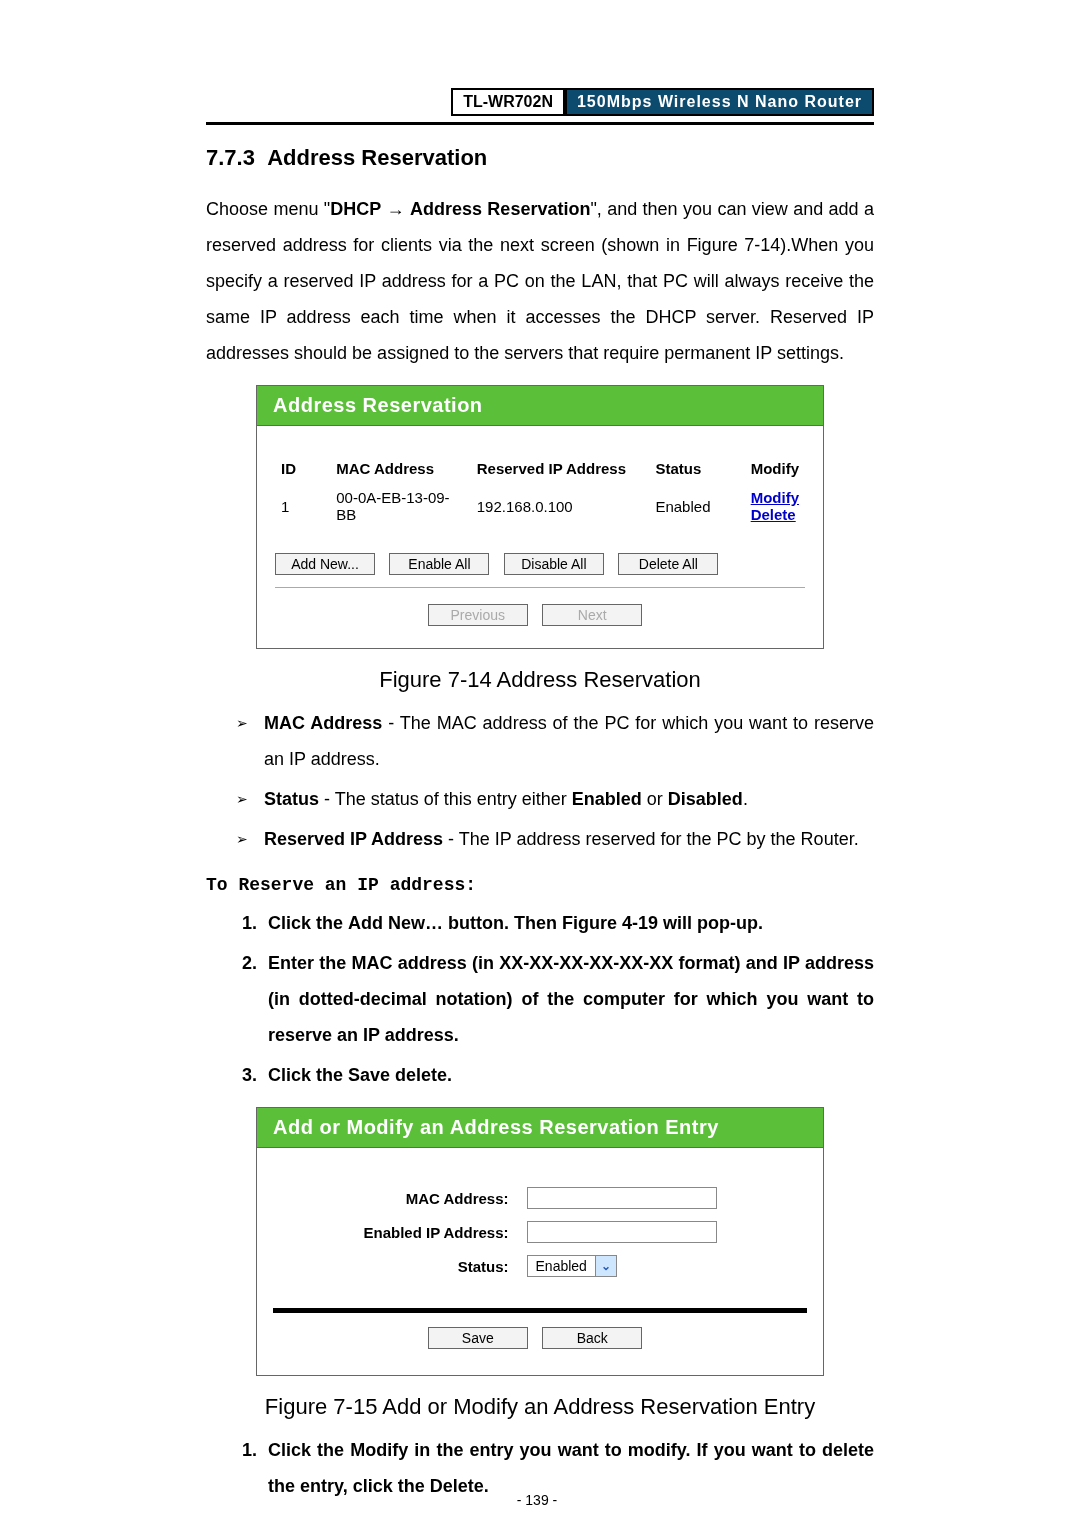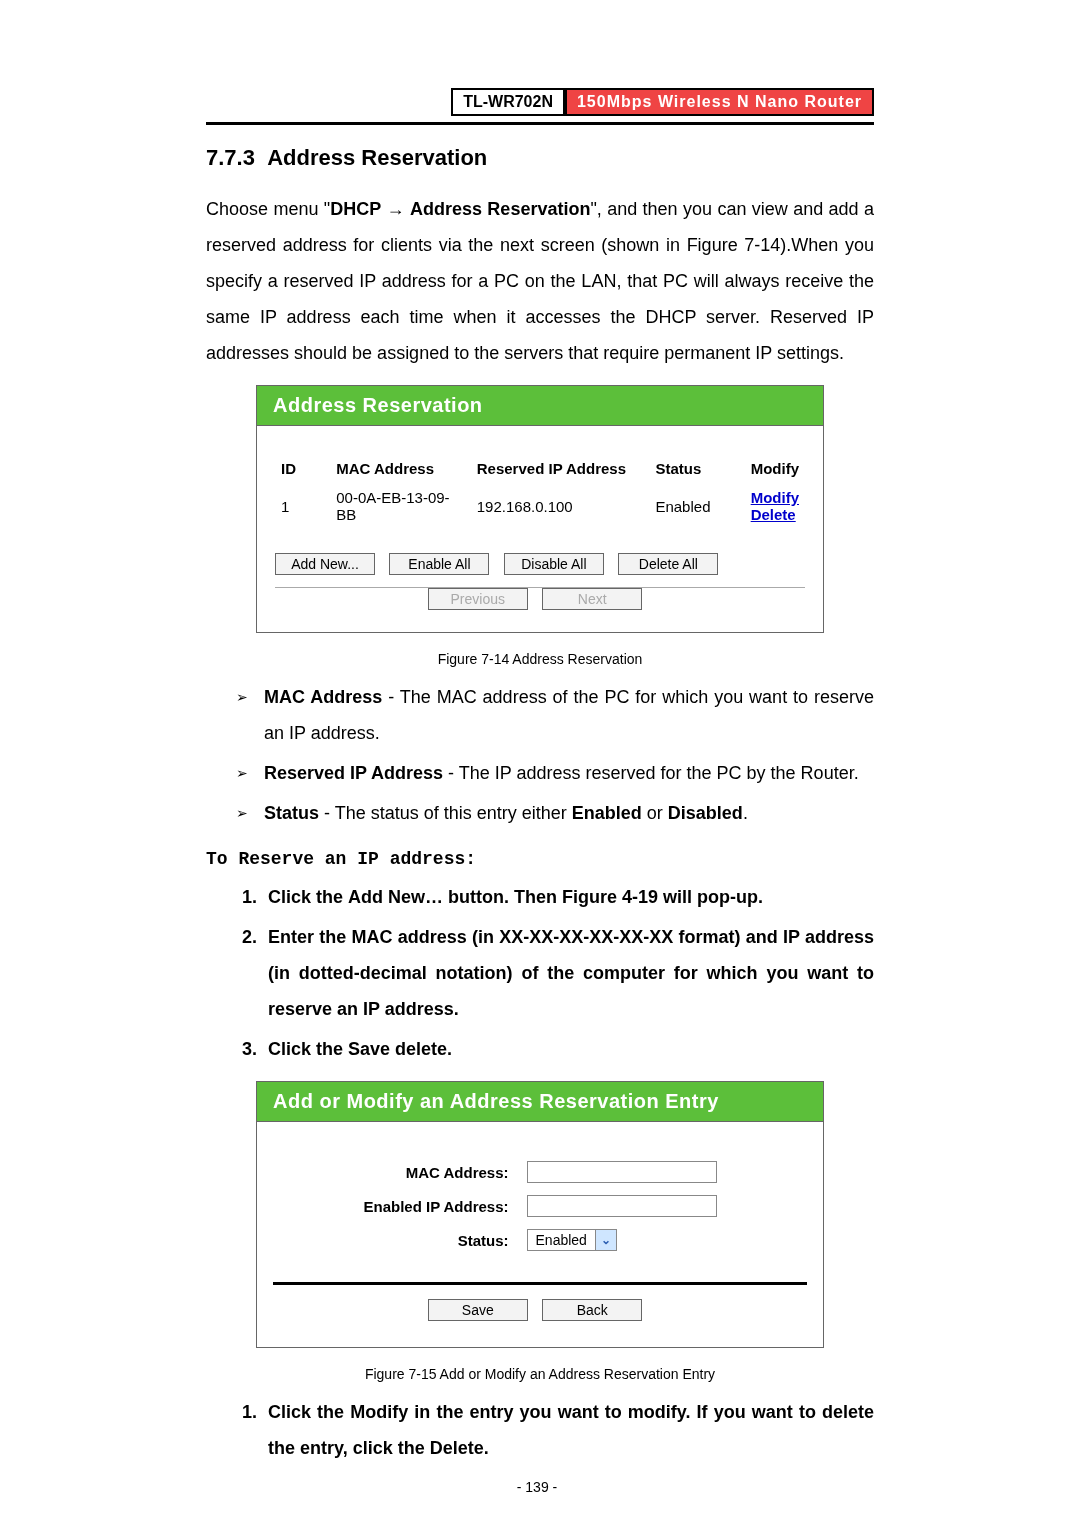--- a/index.html
+++ b/index.html
@@ -26,21 +26,21 @@
   .hdr-model {
     background: #fff;
     color: #000;
     font-weight: bold;
     border: 2px solid #000;
     padding: 3px 10px;
     font-size: 16px;
     display: inline-block;
   }
   .hdr-desc {
-    background: #ef4444;
+    background: #0c4a6e;
     color: #fff;
     font-weight: bold;
     border: 2px solid #000;
     padding: 3px 10px;
     font-size: 16px;
     display: inline-block;
     letter-spacing: 1px;
   }
   .hdr-rule {
     border: none;
@@ -53,21 +53,21 @@
     margin: 14px 0 20px 0;
   }
   p.body {
     font-size: 18px;
     line-height: 2.0;
     text-align: justify;
     margin: 0 0 10px 0;
   }
   .figure-caption {
     text-align: center;
-    font-size: 14px;
+    font-size: 22px;
     margin: 18px 0 12px 0;
   }
   .sub-head {
     font-weight: bold;
     font-size: 18px;
     margin: 18px 0 10px 0;
     font-family: Liberation Mono, monospace;
   }
   ul.chev {
     list-style: none;
@@ -119,21 +119,21 @@
     margin: 18px 0 24px 0;
   }
   .res-table th, .res-table td {
     text-align: left;
     padding: 6px 8px;
     vertical-align: middle;
   }
   .res-table th { font-weight: bold; }
   .modify-link { color: #0000cc; text-decoration: underline; font-weight: bold; cursor: pointer; }
   .btn-row { margin: 6px 2px; }
-  .btn-row.center { text-align: center; border-top: 1px solid #aaa; margin-top: 12px;}
+  .btn-row.center { text-align: center; border-top: 1px solid #aaa; padding-top: 16px; margin-top: 12px;}
   .btn {
     display: inline-block;
     border: 1px solid #666;
     background: #f3f3f3;
     font-size: 14px;
     padding: 2px 14px;
     margin-right: 10px;
     cursor: pointer;
     user-select: none;
     min-width: 70px;
@@ -160,21 +160,21 @@
   }
   .sel-wrap .val { padding: 2px 8px; font-size: 14px; display:flex; align-items:center;}
   .sel-wrap .arr {
     width: 20px;
     background: #cfe6ff;
     border-left: 1px solid #888;
     display: flex; align-items: center; justify-content: center;
     color: #2a5db0; font-size: 12px; font-weight: bold;
   }
   .fig-btn-row {
-    border-top: 3px solid #000000;
+    border-top: 5px solid #000000;
     padding: 14px 0 10px 0;
     text-align: center;
   }
   .page-num {
     position: absolute;
     bottom: 40px;
     left: 0; right: 6px;
     text-align: center;
     font-size: 14px;
   }
@@ -235,24 +235,24 @@
       </div>
     </div>
   </div>
   <div class="figure-caption">Figure 7-14   Address Reservation</div>
 
   <ul class="chev">
     <li>
       <b>MAC Address</b><span> - The MAC address of the PC for which you want to reserve an IP address.</span>
     </li>
     <li>
+      <b>Status</b><span> - The status of this entry either </span><b>Enabled</b><span> or </span><b>Disabled</b><span>.</span>
+    </li>
+    <li>
       <b>Reserved IP Address</b><span> - The IP address reserved for the PC by the Router.</span>
-    </li>
-    <li>
-      <b>Status</b><span> - The status of this entry either </span><b>Enabled</b><span> or </span><b>Disabled</b><span>.</span>
     </li>
   </ul>
 
   <div class="sub-head">To Reserve an IP address:</div>
   <ol class="num">
     <li>
       <span>Click the </span><b>Add New…</b><span> button. Then Figure 4-19 will pop-up.</span>
     </li>
     <li>Enter the MAC address (in XX-XX-XX-XX-XX-XX format) and IP address (in dotted-decimal notation) of the computer for which you want to reserve an IP address.</li>
     <li>

